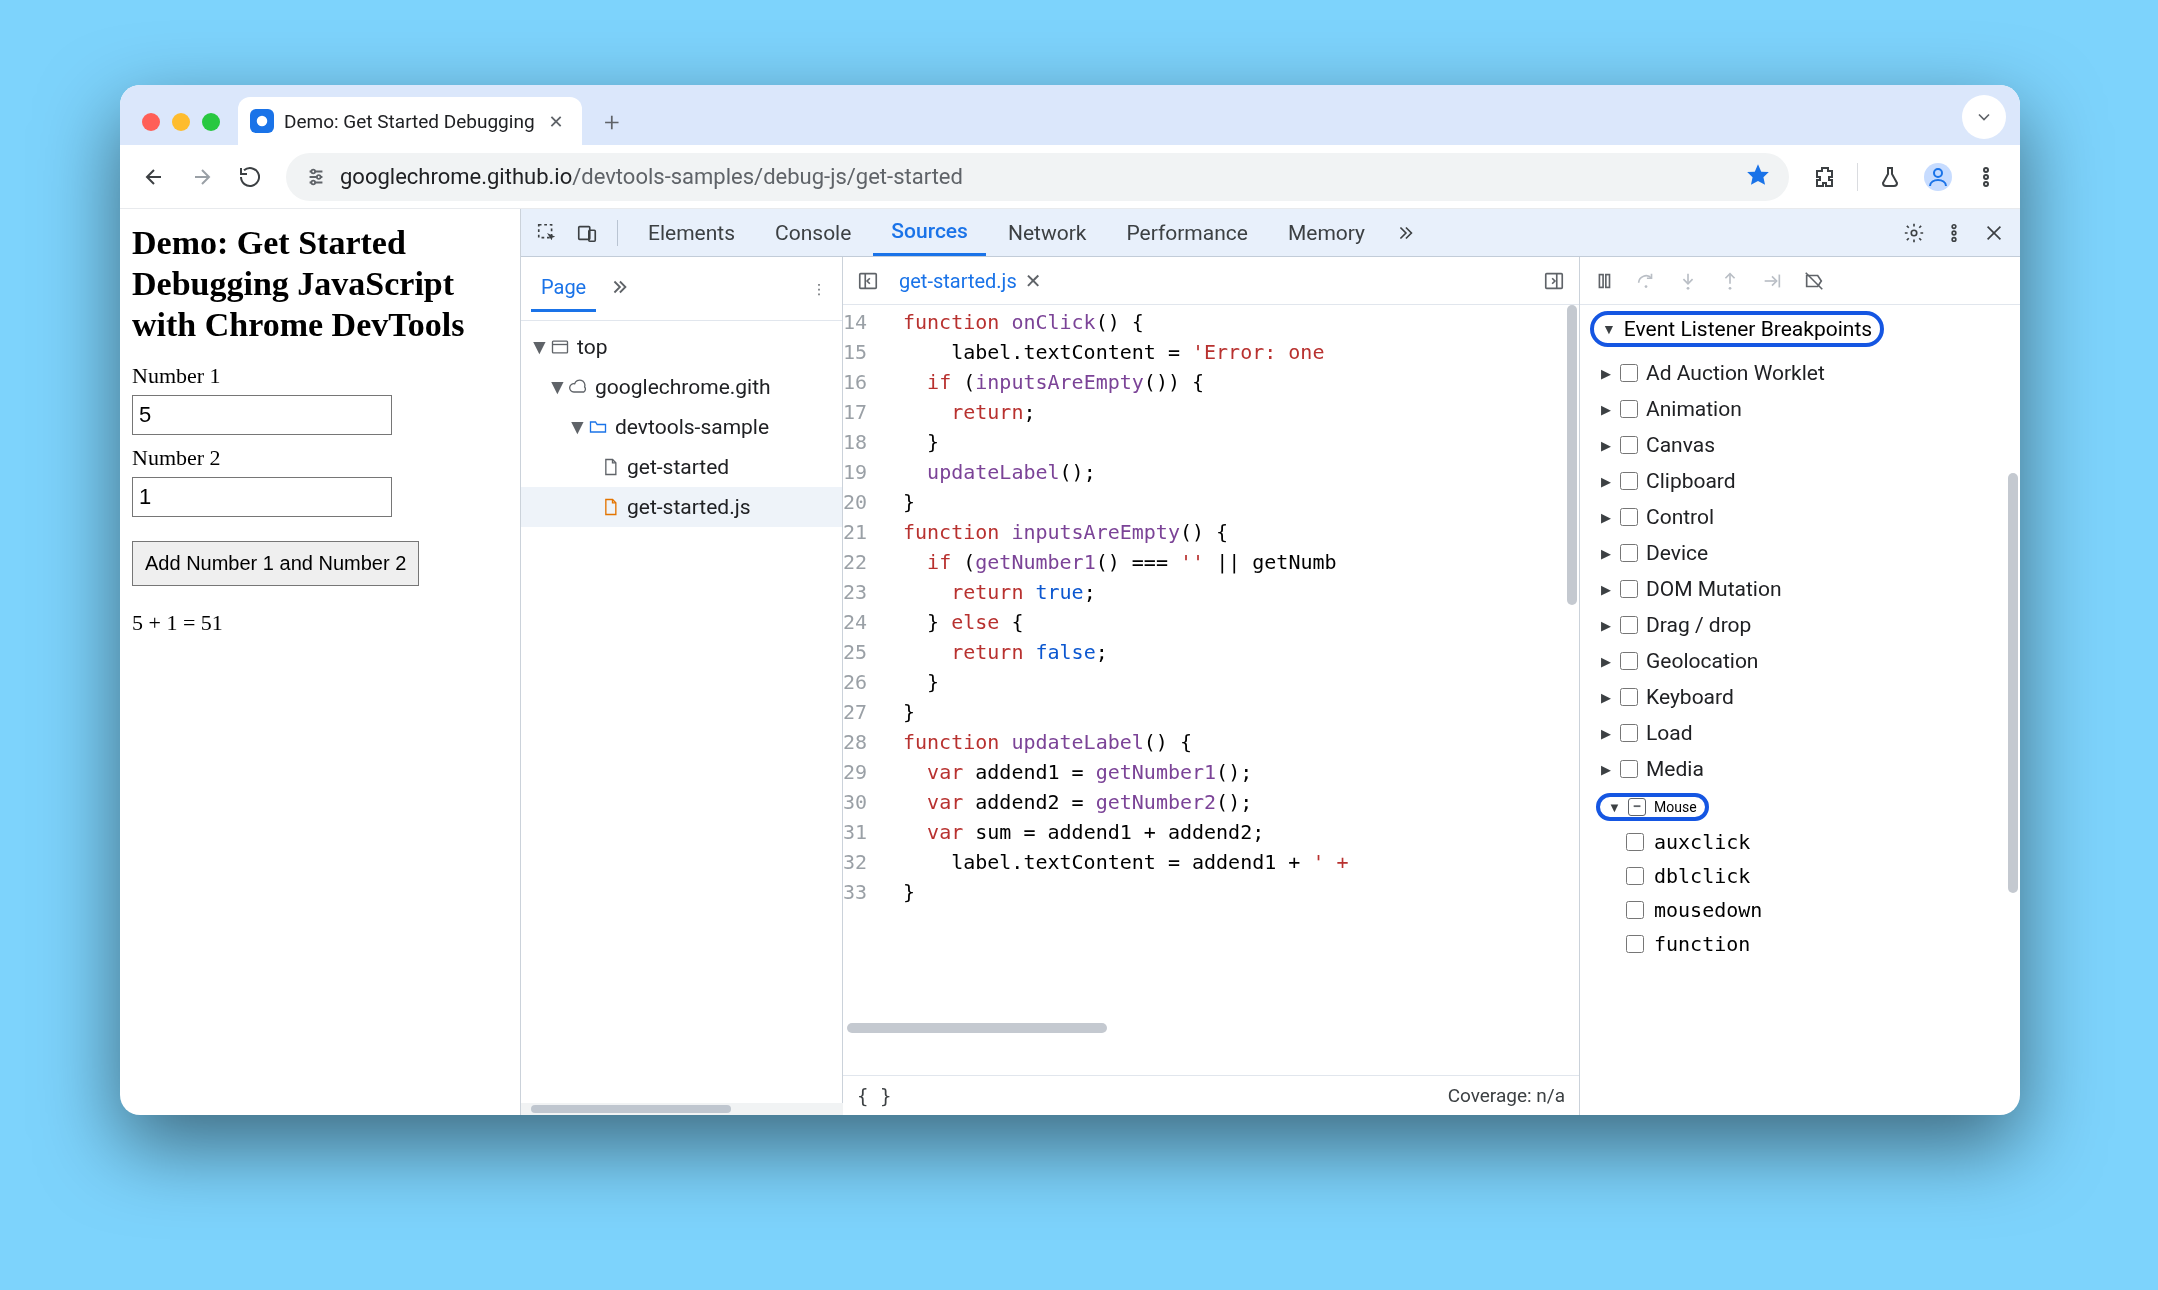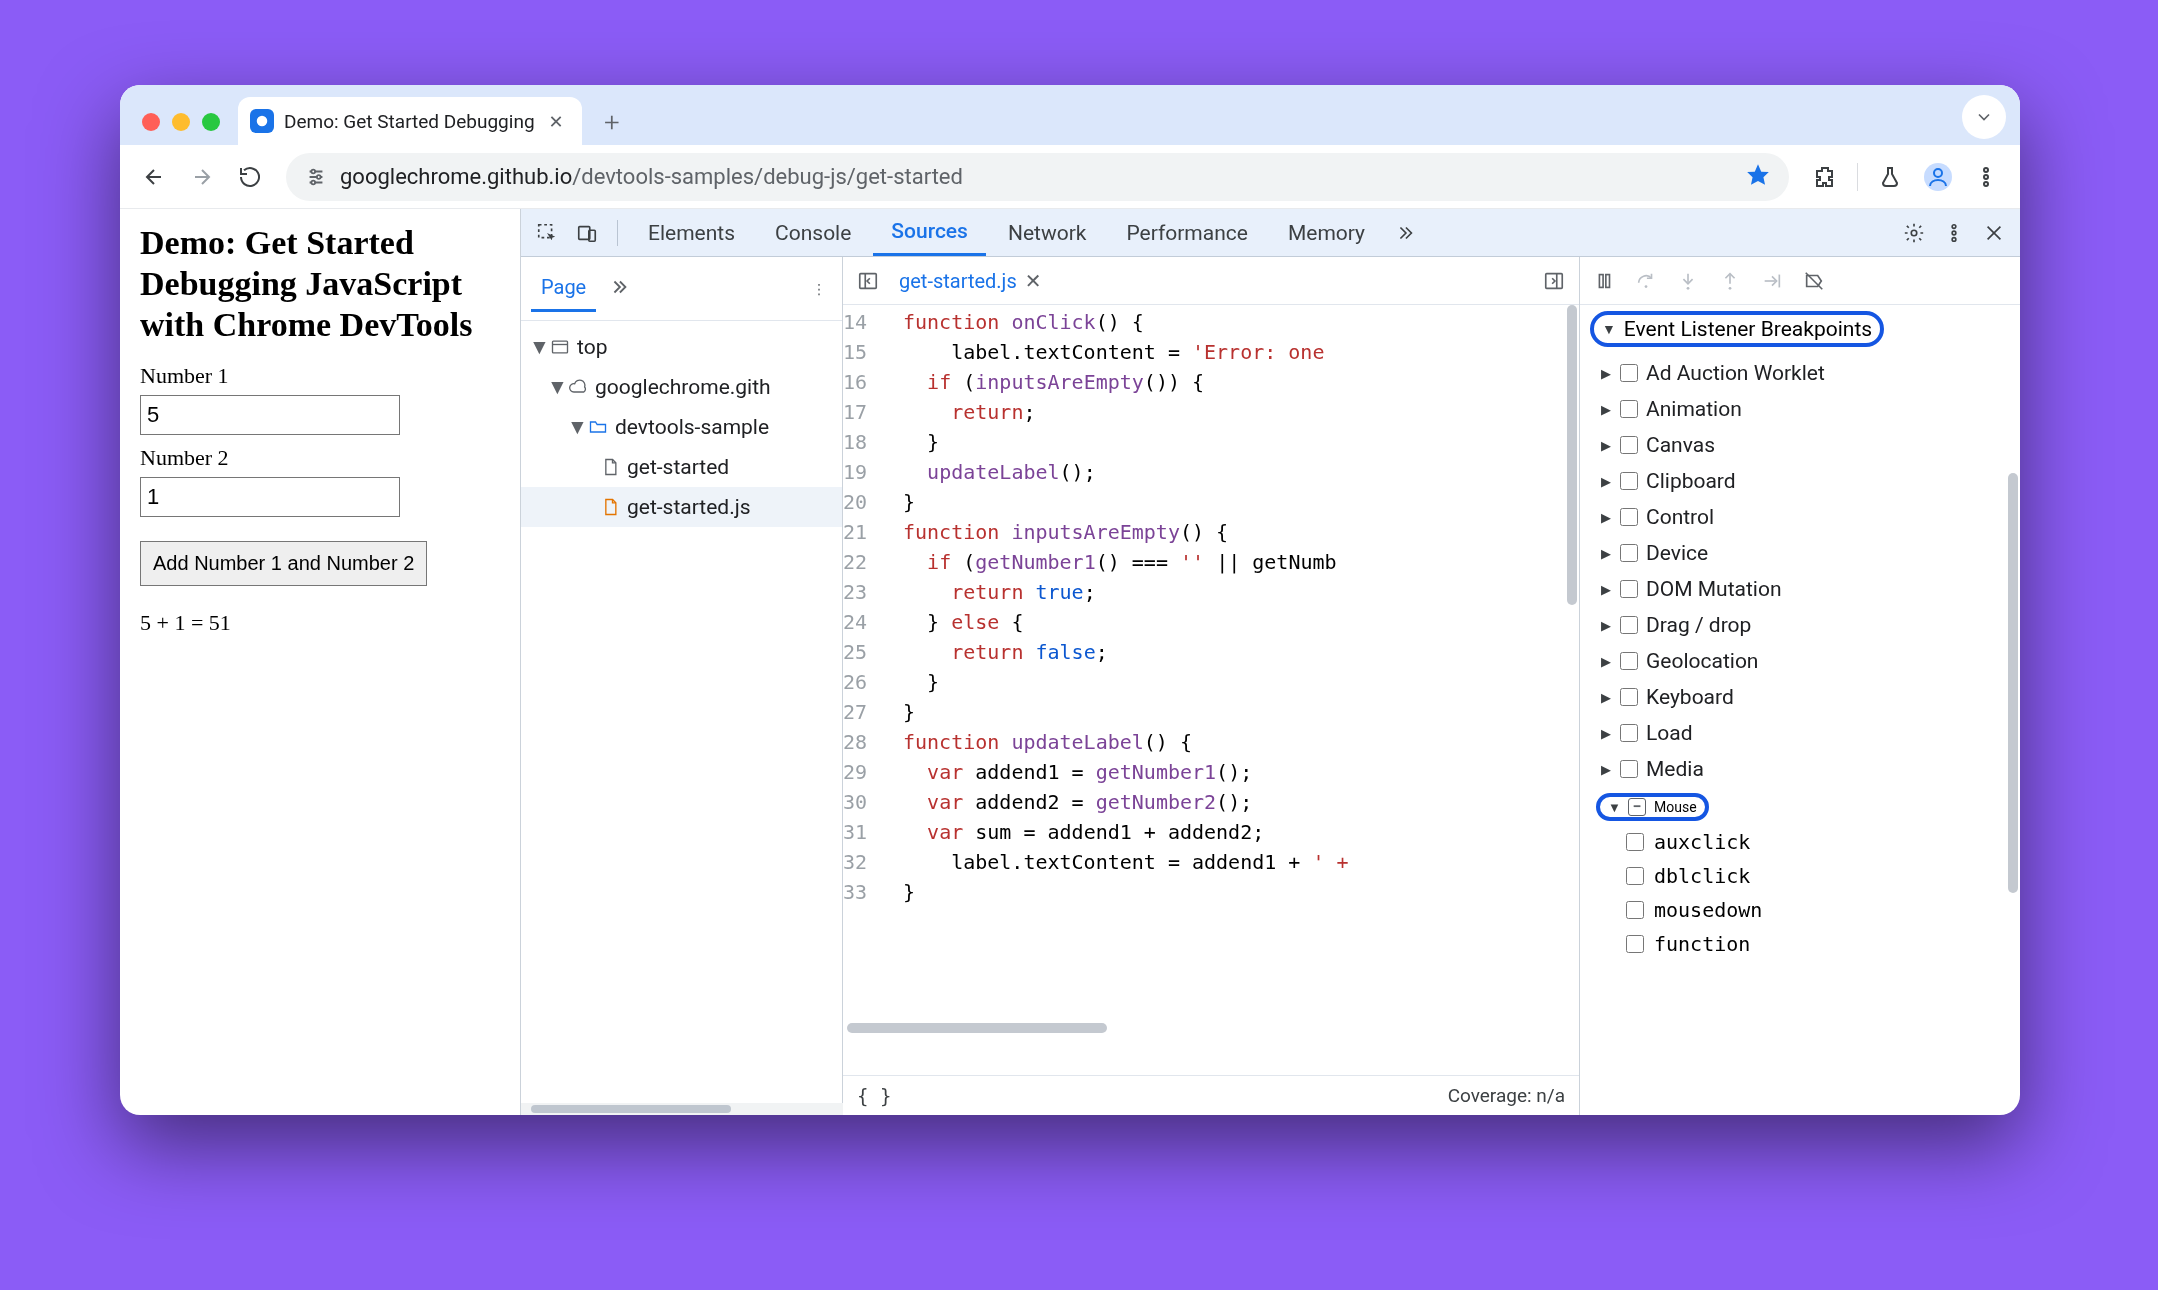--- a/index.html
+++ b/index.html
@@ -5,21 +5,21 @@
   * { box-sizing: border-box; margin: 0; padding: 0; }
   html,body { height:100%; }
   body {
     background:#000;
     font-family: -apple-system, BlinkMacSystemFont, "Segoe UI", Roboto, Arial, sans-serif;
     font-size:14px;
     display:flex;
     align-items:center;
     justify-content:center;
   }
-  .stage { width:2158px; height:1290px; position:relative; background:#8b5cf6; }
+  .stage { width:2158px; height:1290px; position:relative; background:#7dd3fc; }
   .window {
     position:absolute;
     left:120px; top:85px;
     width:1900px; height:1030px;
     background:#fff;
     border-radius:20px;
     overflow:hidden;
     box-shadow:0 30px 80px rgba(0,0,0,.5);
   }
   
@@ -60,21 +60,21 @@
   .omnibox .url .path { color:#5f6368;}
   .omnibox-spacer{flex:1;}
   .star { color:#1a73e8; }
   .star svg{fill:#1a73e8;stroke:none;width:26px;height:26px;}
   .avatar { width:28px;height:28px;border-radius:50%;background:#c7dcff;display:flex;align-items:center;justify-content:center;color:#1a73e8;}
   .vsep { width:1px; height:28px; background:#dadce0; margin:0 6px;}
   
   .content { position:absolute; top:124px; left:0; right:0; bottom:0; display:flex; }
   .page {
     width:400px;
-    padding:14px 20px;
+    padding:14px 12px;
     font-family: "Times New Roman", Times, serif;
     color:#000;
     overflow:hidden;
   }
   .page h1 { font-size:34px; font-weight:700; line-height:1.2; margin-bottom:18px;}
   .page label { font-size:22px; display:block; margin-top:10px;}
   .page input[type=text] { font-size:22px; padding:6px 6px; width:260px; border:1px solid #767676; margin-top:6px;}
   .page button { font-size:20px; padding:10px 12px; margin-top:24px; border:1px solid #767676; background:#efefef; cursor:pointer;}
   .page .result { font-size:22px; margin-top:24px;}
   

